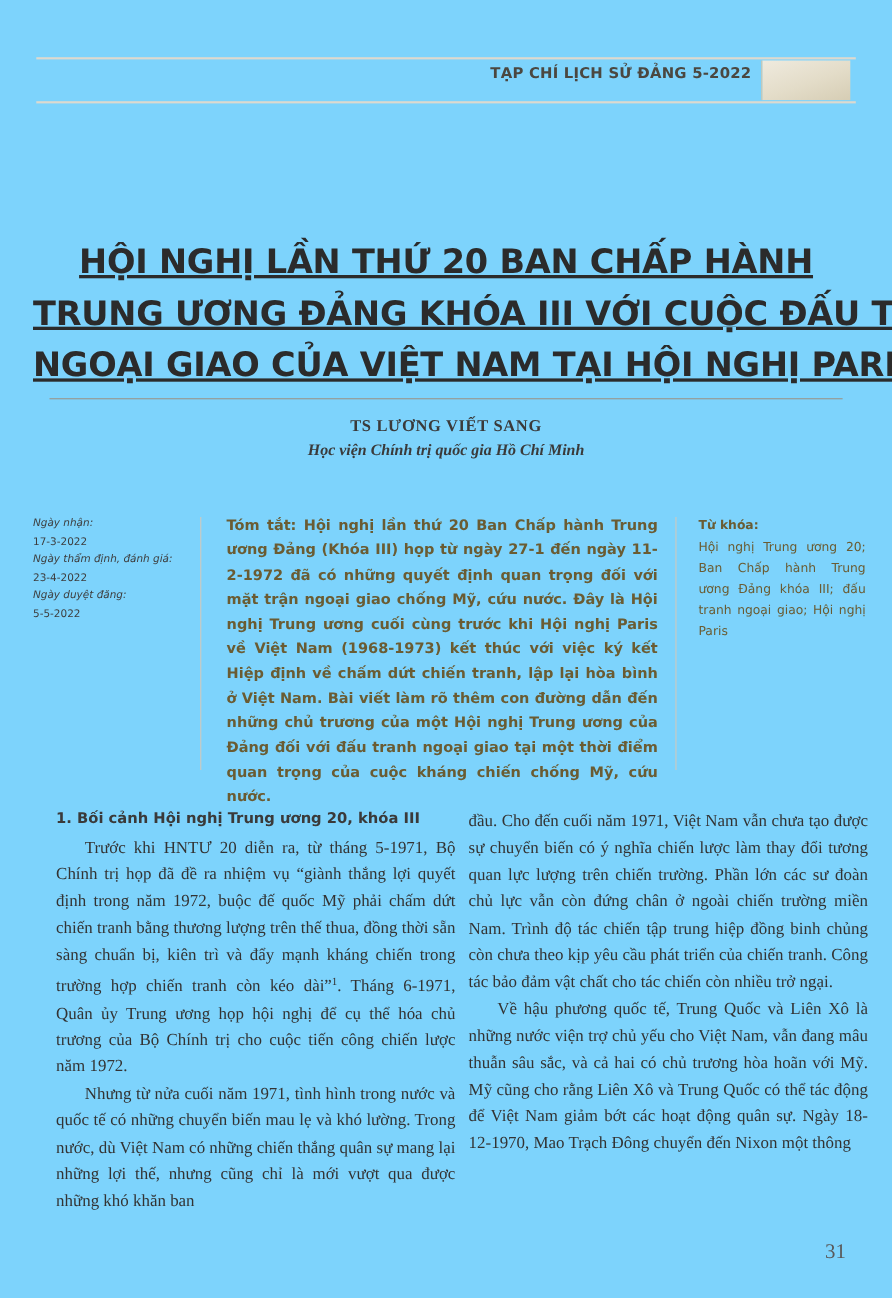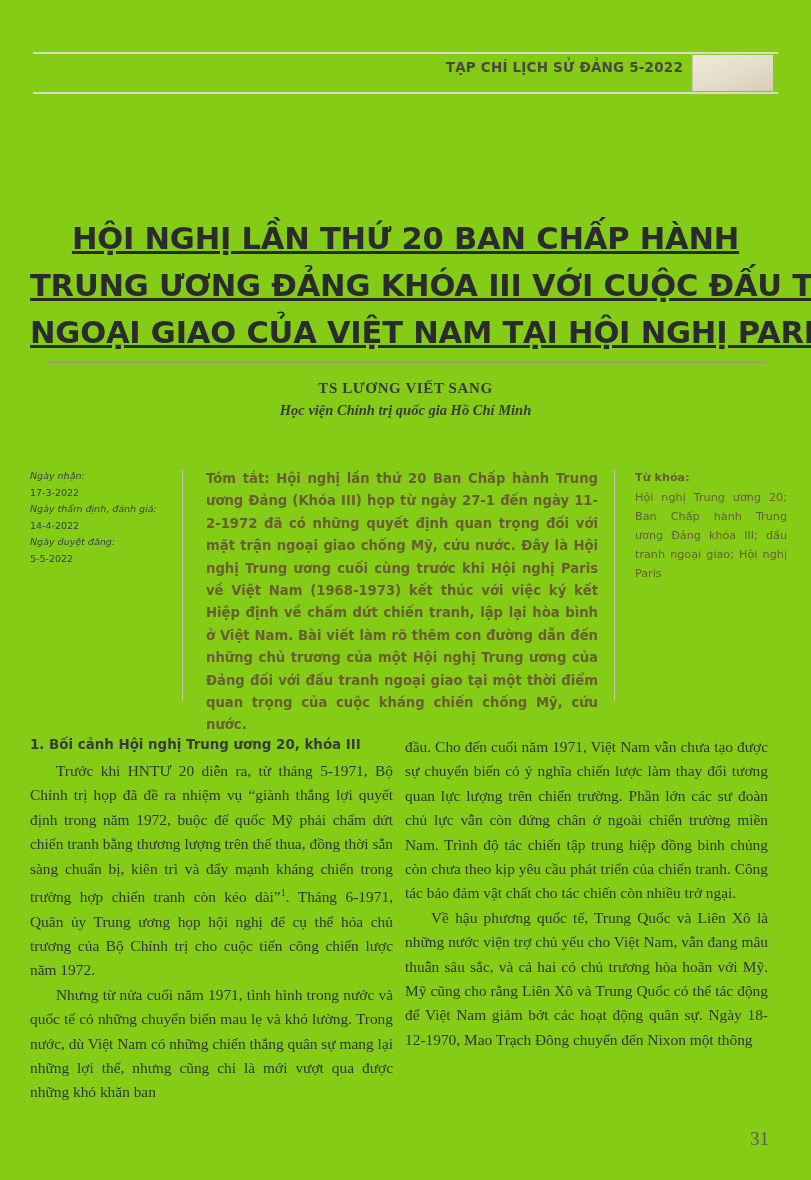--- a/index.html
+++ b/index.html
@@ -12,21 +12,21 @@
     height: 1180px;
     position: relative;
     font-family: "Liberation Serif", "DejaVu Serif", serif;
     color: #2e2e2e;
     overflow: hidden;
   }
 
   .page {
     position: absolute;
     inset: 0;
-    background: #84cc16;
+    background: #7dd3fc;
   }
 
   
   .running-head {
     position: absolute;
     left: 33px;
     top: 52px;
     width: 745px;
     height: 42px;
   }
@@ -187,20 +187,21 @@
   
   .col {
     position: absolute;
     top: 735px;
     width: 363px;
     font-family: "Liberation Serif", "DejaVu Serif", serif;
     font-size: 15.4px;
     line-height: 24.4px;
     text-align: justify;
     color: #333333;
+    margin-left: 21px;
   }
   .col-left  { left: 30px; }
   .col-right { left: 405px; }
 
   .section-head {
     font-family: "DejaVu Sans", "Liberation Sans", sans-serif;
     font-weight: bold;
     font-size: 13.4px;
     line-height: 20px;
     color: #3a3a3a;
@@ -245,21 +246,21 @@
 
   <div class="byline-author">TS LƯƠNG VIẾT SANG</div>
   <div class="byline-affil">Học viện Chính trị quốc gia Hồ Chí Minh</div>
 
   <div class="band">
 
     <div class="band-dates">
       <span class="lbl">Ngày nhận:</span>
       <span class="val">17-3-2022</span>
       <span class="lbl">Ngày thẩm định, đánh giá:</span>
-      <span class="val">14-4-2022</span>
+      <span class="val">23-4-2022</span>
       <span class="lbl">Ngày duyệt đăng:</span>
       <span class="val">5-5-2022</span>
     </div>
 
     <div class="band-divider-left"></div>
 
     <div class="band-abstract">Tóm tắt: Hội nghị lần thứ 20 Ban Chấp hành Trung ương Đảng (Khóa III) họp từ ngày 27-1 đến ngày 11-2-1972 đã có những quyết định quan trọng đối với mặt trận ngoại giao chống Mỹ, cứu nước. Đây là Hội nghị Trung ương cuối cùng trước khi Hội nghị Paris về Việt Nam (1968-1973) kết thúc với việc ký kết Hiệp định về chấm dứt chiến tranh, lập lại hòa bình ở Việt Nam. Bài viết làm rõ thêm con đường dẫn đến những chủ trương của một Hội nghị Trung ương của Đảng đối với đấu tranh ngoại giao tại một thời điểm quan trọng của cuộc kháng chiến chống Mỹ, cứu nước.</div>
 
     <div class="band-divider-right"></div>
 

